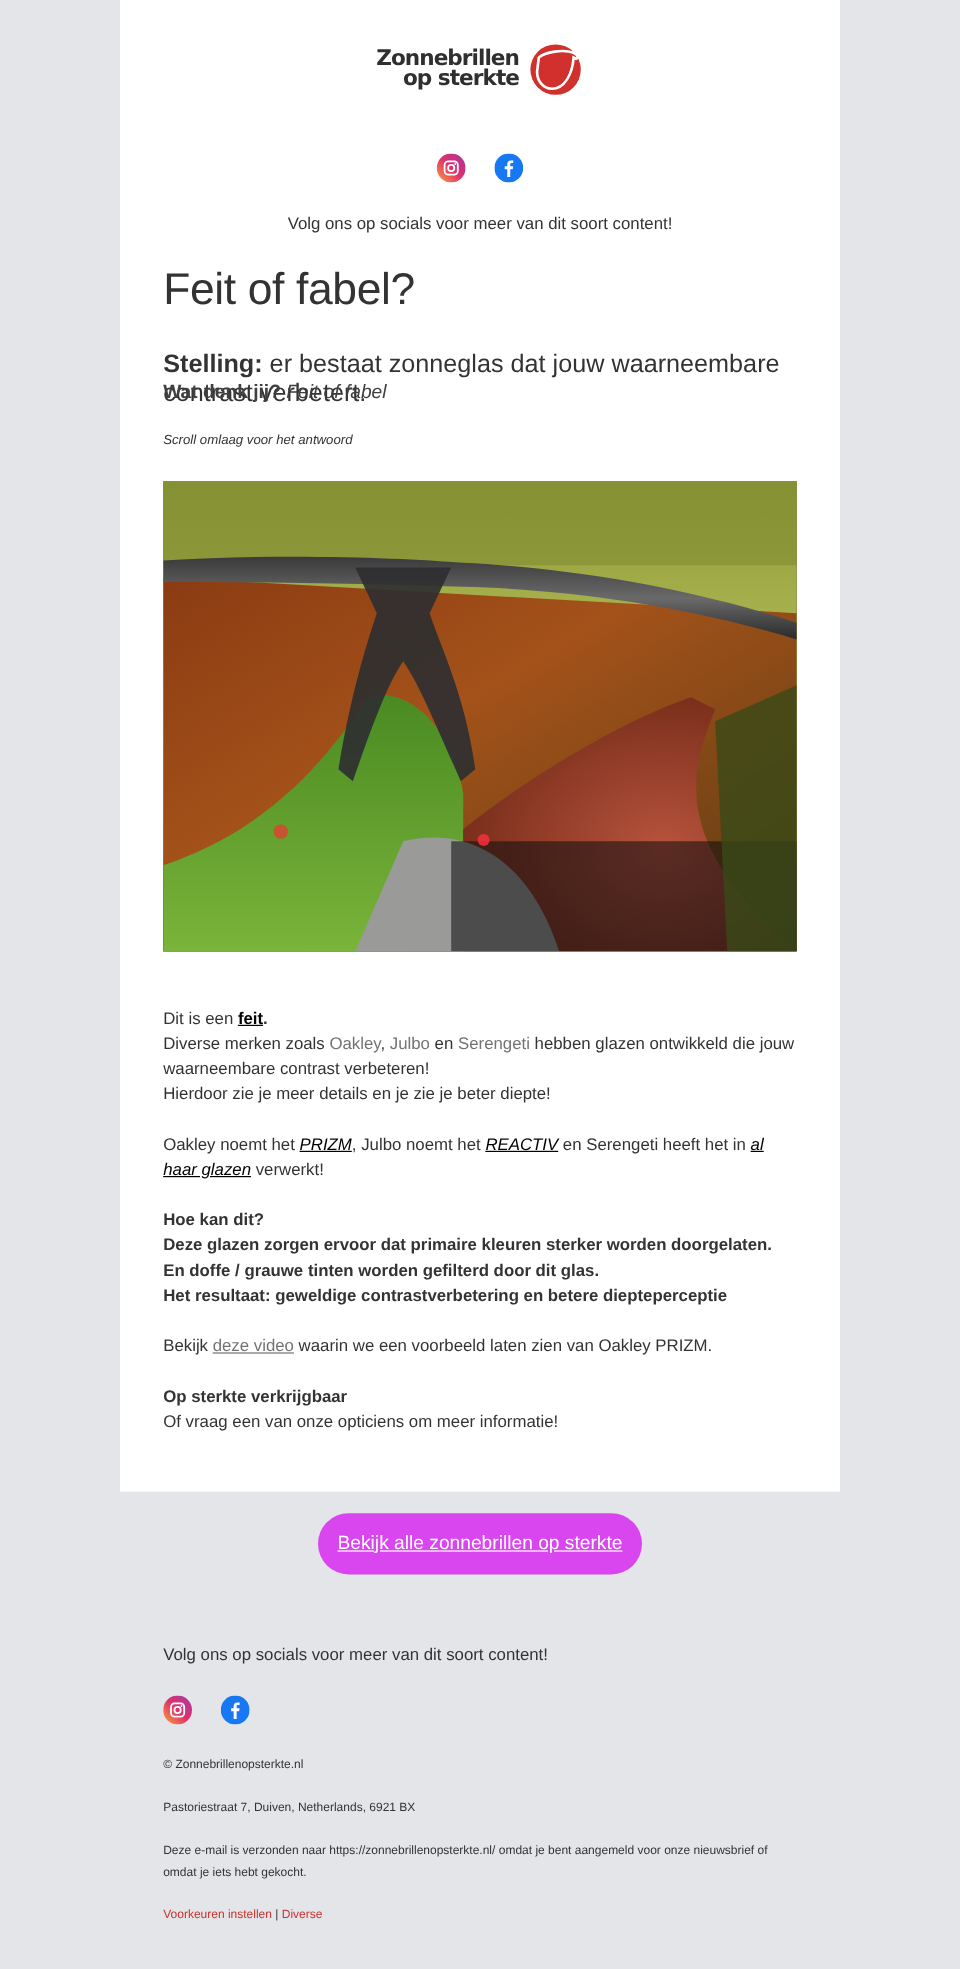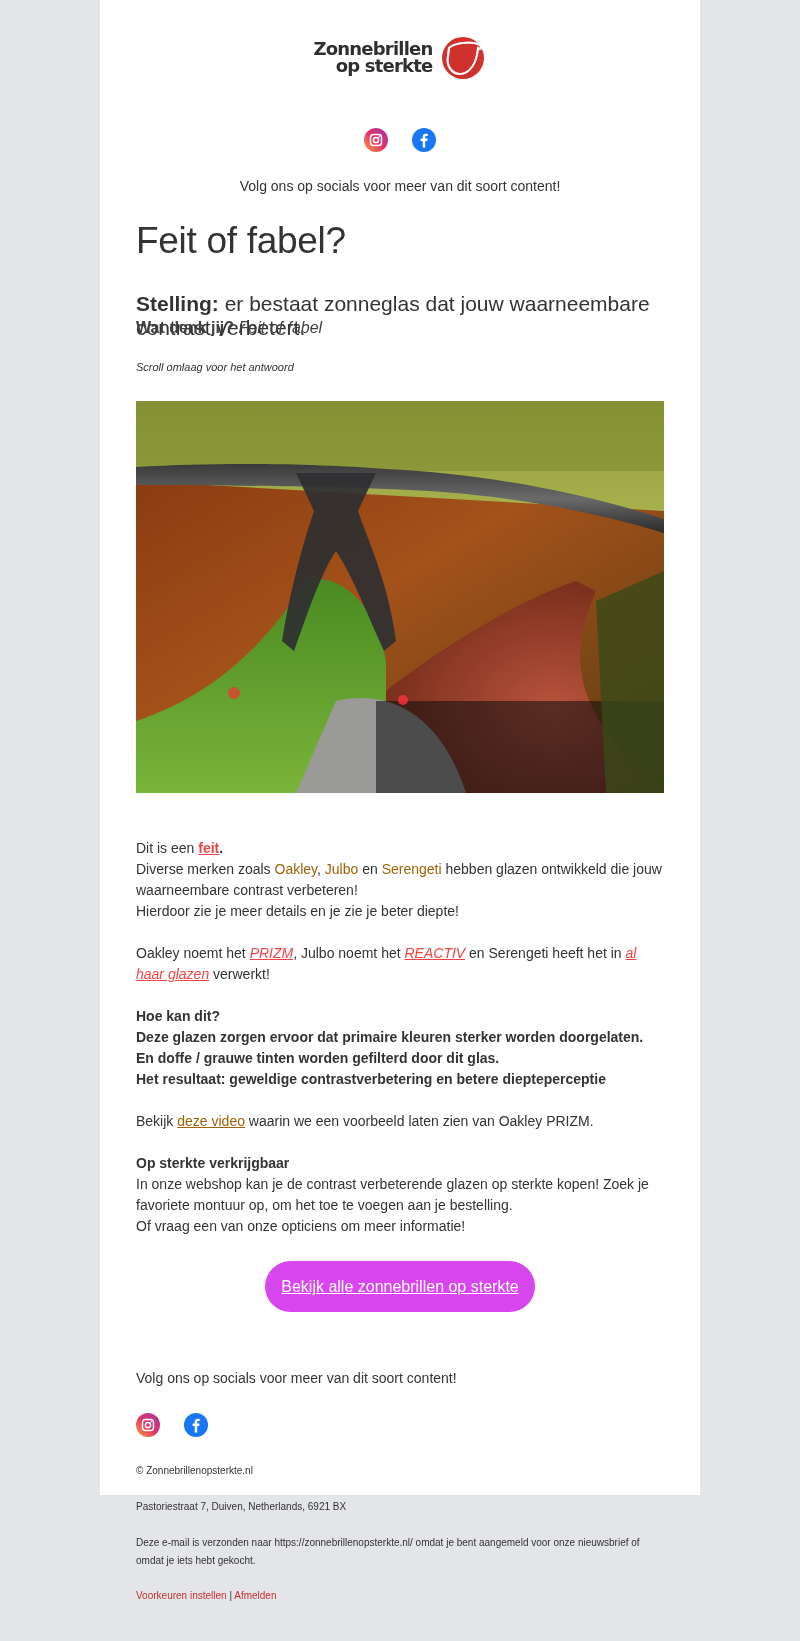--- a/index.html
+++ b/index.html
@@ -1,18 +1,18 @@
 <!DOCTYPE html>
 <html><head>
   <meta charset="utf-8">
   <style>
     * { box-sizing: border-box; margin: 0; padding: 0; }
     html, body { width: 800px; height: 1641px; }
     body { background: #e4e5e9; font-family: "Liberation Sans", sans-serif; color: #333333; }
-    .container { position: absolute; left: 100px; top: 0; width: 600px; height: 1495px; background: #ffffff; }
+    .container { position: absolute; left: 100px; top: 0; width: 600px; height: 1243px; background: #ffffff; }
 
     .logo-wrap { position: absolute; top: 34px; left: 0; width: 600px; display: flex; justify-content: center; align-items: center; }
     .logo { display: flex; align-items: center; gap: 8px; }
     .logo-text { font-family: "DejaVu Sans", sans-serif; font-weight: bold; color: #2f2f2f; line-height: 17px; font-size: 18px; letter-spacing: -0.8px; text-align: right; }
     .logo-text .l2 { display: block; padding-right: 0; }
     .logo-mark { width: 46px; height: 46px; }
 
     .socials-top { position: absolute; top: 128px; left: 0; width: 600px; display: flex; justify-content: center; gap: 24px; }
     .social { width: 24px; height: 24px; display: inline-block; }
 
@@ -21,23 +21,23 @@
     .title { position: absolute; top: 220px; left: 36px; font-size: 37px; font-weight: normal; color: #333; letter-spacing: -0.3px; }
     .stelling { position: absolute; top: 292px; left: 36px; font-size: 21px; color: #333; }
     .stelling b { font-weight: bold; }
     .wat { position: absolute; top: 319px; left: 36px; font-size: 16px; color: #404040; }
     .wat i { font-style: italic; }
     .scroll { position: absolute; top: 361px; left: 36px; font-size: 11px; font-style: italic; color: #333; }
 
     .photo { position: absolute; top: 401px; left: 36px; width: 528px; height: 392px; overflow: hidden; background: #6b6a3a; }
 
     .body-text { position: absolute; left: 36px; width: 528px; font-size: 14px; line-height: 21px; color: #333; }
-    .body-text a { color: #a16207; text-decoration: none; }
+    .body-text a { color: #737373; text-decoration: none; }
     .body-text a.u { text-decoration: underline; text-align: center; }
-    .body-text .ul { text-decoration: underline; color: #ef4444; text-align: right; }
+    .body-text .ul { text-decoration: underline; color: #000000; text-align: right; }
     .block1 { top: 838px; }
     .block2 { top: 943px; }
     .block3 { top: 1006px; font-weight: bold; }
     .block4 { top: 1111px; }
     .block5 { top: 1153px; }
 
     .cta-wrap { position: absolute; top: 1261px; left: 0; width: 600px; display: flex; justify-content: center; }
     .cta { display: inline-block; background: #d946ef; color: #ffffff; font-size: 16px; text-decoration: underline; padding: 15px 16px; border-radius: 26px; width: 270px; text-align: center; height: 51px; line-height: 21px; }
 
     .follow-bottom { position: absolute; top: 1370px; left: 36px; font-size: 14px; color: #333; }
@@ -159,21 +159,20 @@
     <div>Deze glazen zorgen ervoor dat primaire kleuren sterker worden doorgelaten. En doffe / grauwe tinten worden gefilterd door dit glas.</div>
     <div>Het resultaat: geweldige contrastverbetering en betere diepteperceptie</div>
   </div>
 
   <div class="body-text block4">
     <span>Bekijk </span><a class="u">deze video</a><span> waarin we een voorbeeld laten zien van Oakley PRIZM.</span>
   </div>
 
   <div class="body-text block5">
     <b>Op sterkte verkrijgbaar</b>
-    <div>In onze webshop kan je de contrast verbeterende glazen op sterkte kopen! Zoek je favoriete montuur op, om het toe te voegen aan je bestelling.</div>
     <div>Of vraag een van onze opticiens om meer informatie!</div>
   </div>
 
   <div class="cta-wrap">
     <a class="cta">Bekijk alle zonnebrillen op sterkte</a>
   </div>
 
   <div class="follow-bottom">Volg ons op socials voor meer van dit soort content!</div>
 
   <div class="socials-bottom">
@@ -197,16 +196,16 @@
         <circle cx="12" cy="12" r="12" fill="#1877f2"></circle>
         <path d="M13.2 19.5 V13 H15.3 L15.6 10.6 H13.2 V9.1 C13.2 8.4 13.4 7.9 14.4 7.9 H15.7 V5.8 C15.4 5.8 14.7 5.7 13.8 5.7 C11.9 5.7 10.7 6.9 10.7 9 V10.6 H8.6 V13 H10.7 V19.5 Z" fill="#fff"></path>
       </svg>
     </a>
   </div>
 
   <div class="foot foot-copy">© Zonnebrillenopsterkte.nl</div>
   <div class="foot foot-addr">Pastoriestraat 7, Duiven, Netherlands, 6921 BX</div>
   <div class="foot foot-notice">Deze e-mail is verzonden naar https://zonnebrillenopsterkte.nl/ omdat je bent aangemeld voor onze nieuwsbrief of omdat je iets hebt gekocht.</div>
   <div class="foot foot-links">
-    <a>Voorkeuren instellen</a><span> | </span><a>Afmelden</a>
+    <a>Voorkeuren instellen</a><span> | </span><a>Diverse</a>
   </div>
 
 </div>
 
 </body></html>

